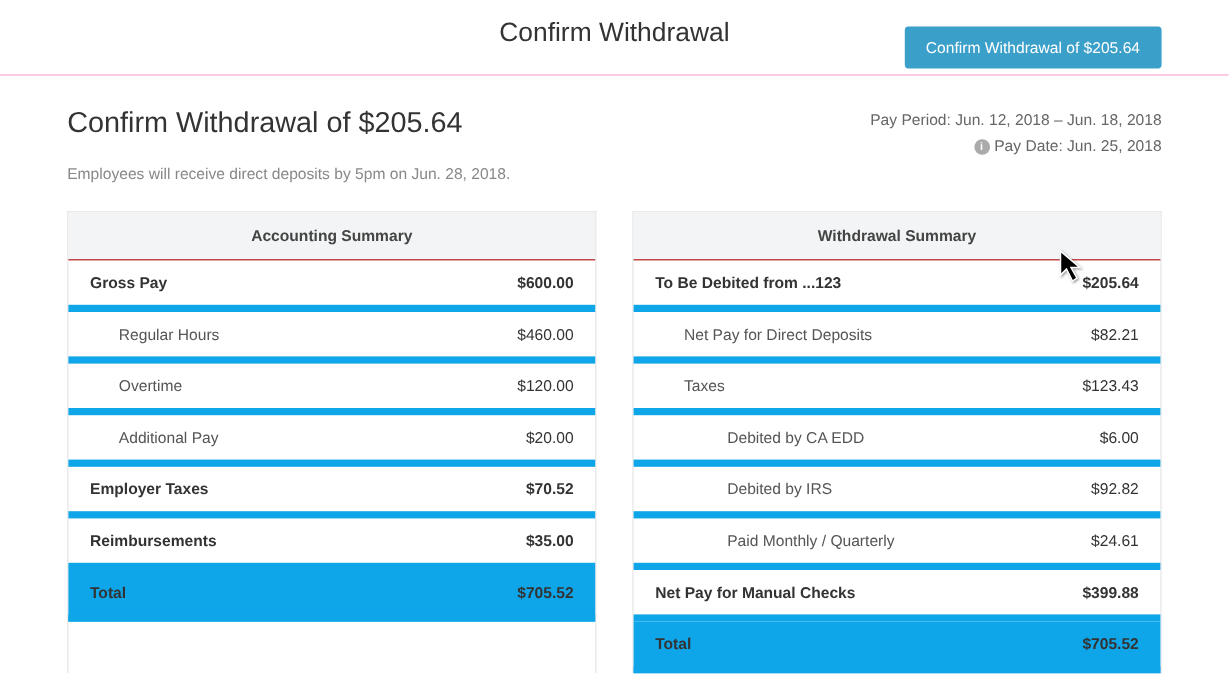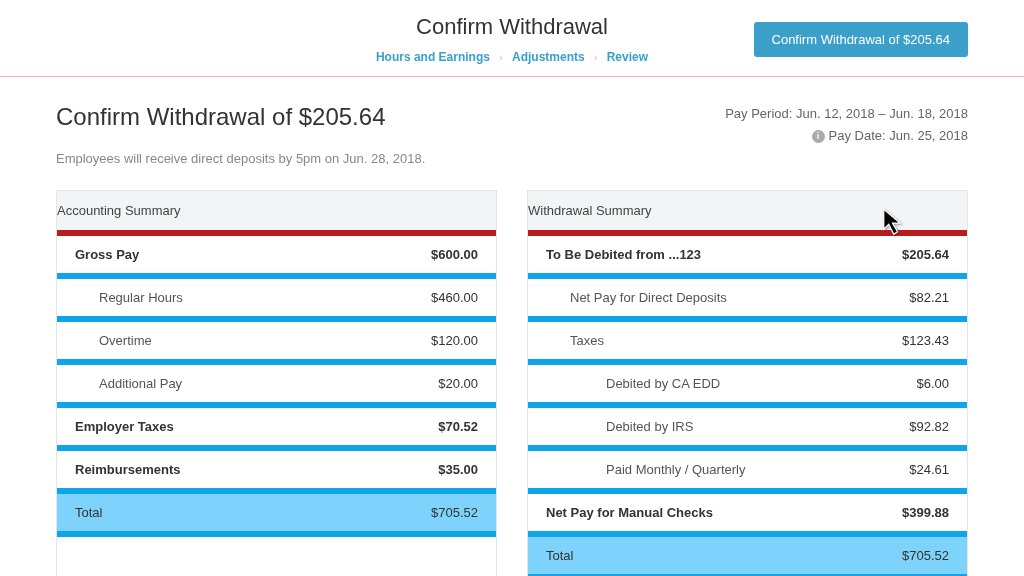--- a/index.html
+++ b/index.html
@@ -94,63 +94,57 @@
       display: flex;
       gap: 30px;
     }
     .summary-table {
       flex: 1;
       border: 1px solid #e5e5e5;
       border-bottom: none;
     }
     .summary-table .thead {
       background: #f2f4f5;
-      font-weight: 400;
+      text-align: center;
+      font-weight: 700;
       font-size: 13px;
       padding: 12px 0;
-      border-bottom: 6px solid #b91c1c;
+      border-bottom: 1px solid #b91c1c;
       color: #444;
     }
     .summary-table .row {
       display: flex;
       justify-content: space-between;
       padding: 11px 18px;
       border-bottom: 6px solid #0ea5e9;
       font-size: 13px;
     }
     .summary-table .row.bold {
       font-weight: 600;
     }
     .summary-table .row.total {
-      font-weight: 400;
-      background: #7dd3fc;
+      font-weight: 700;
+      background: #0ea5e9;
     }
     .summary-table .row .label.indent1 { padding-left: 24px; color:#555; }
     .summary-table .row .label.indent2 { padding-left: 60px; color:#555; }
     .summary-table .row .value { font-variant-numeric: tabular-nums; }
     .cursor {
       position: absolute;
       left: 882px;
       top: 208px;
       pointer-events: none;
     }
     .cursor svg { filter: drop-shadow(1px 1px 1px rgba(0,0,0,0.4)); }
   </style>
 </head>
 <body>
 
 <div class="header">
   <h1>Confirm Withdrawal</h1>
-  <div class="breadcrumb">
-    <span class="step">Hours and Earnings</span>
-    <span class="sep">›</span>
-    <span class="step">Adjustments</span>
-    <span class="sep">›</span>
-    <span class="step">Review</span>
-  </div>
   <button class="confirm-btn">Confirm Withdrawal of $205.64</button>
 </div>
 
 <div class="content">
   <div class="page-title-row">
     <div>
       <div class="page-title">Confirm Withdrawal of $205.64</div>
     </div>
     <div class="period-info">
       <div>Pay Period: Jun. 12, 2018 – Jun. 18, 2018</div>

